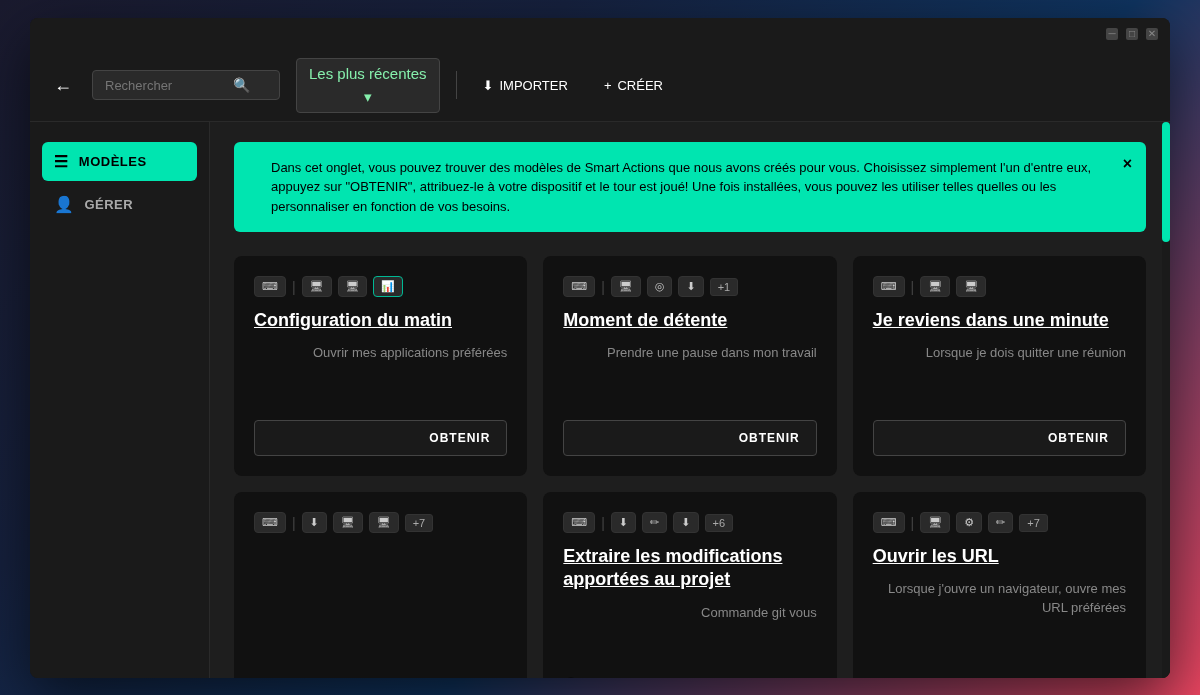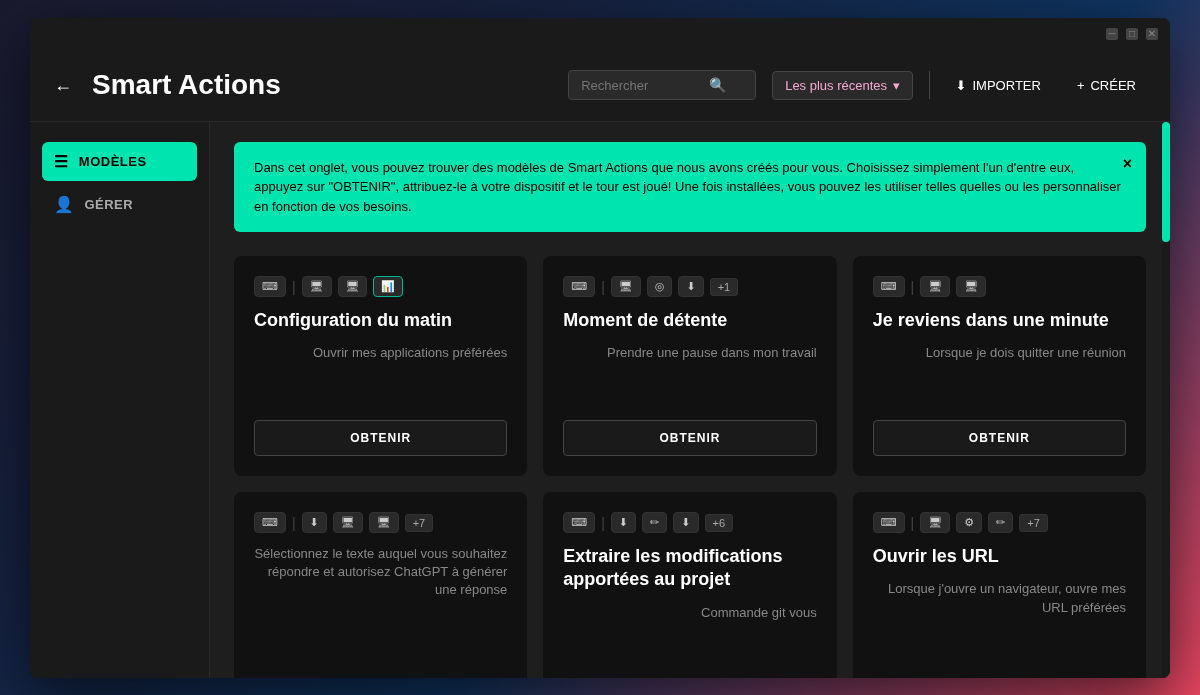--- a/index.html
+++ b/index.html
@@ -89,24 +89,25 @@
       color: #888;
       font-size: 14px;
     }
     .sort-btn {
       display: flex;
       align-items: center;
       background: #2a2a2a;
       border: 1px solid #444;
       border-radius: 4px;
       padding: 6px 12px;
-      color: #f9a8d4;
-      font-size: 13px;
+      color: #86efac;
+      font-size: 15px;
       cursor: pointer;
       gap: 6px;
+      flex-direction: column;
     }
     .divider-v {
       width: 1px;
       height: 28px;
       background: #444;
     }
     .import-btn, .create-btn {
       display: flex;
       align-items: center;
       gap: 6px;
@@ -161,21 +162,21 @@
       overflow-y: auto;
       padding: 20px 24px;
       background: #1e1e1e;
     }
     .main-content::-webkit-scrollbar { width: 8px; }
     .main-content::-webkit-scrollbar-track { background: #1a1a1a; }
     .main-content::-webkit-scrollbar-thumb { background: #444; border-radius: 4px; }
     .banner {
       background: #00e5b0;
       border-radius: 6px;
-      padding: 16px 20px;
+      padding: 16px 37px;
       color: #000;
       font-size: 13px;
       line-height: 1.5;
       margin-bottom: 24px;
       position: relative;
     }
     .banner-close {
       position: absolute;
       top: 10px;
       right: 14px;
@@ -223,39 +224,40 @@
       border-radius: 3px;
       padding: 2px 7px;
       font-size: 11px;
       color: #aaa;
     }
     .card-title {
       color: #fff;
       font-size: 18px;
       font-weight: 700;
       line-height: 1.3;
+      text-decoration: underline;
     }
     .card-desc {
       color: #888;
       font-size: 13px;
       line-height: 1.4;
       flex: 1;
       text-align: right;
     }
     .card-btn {
       background: #1a1a1a;
       border: 1px solid #444;
       border-radius: 4px;
       color: #fff;
       font-size: 12px;
       font-weight: 700;
       padding: 10px 16px;
       cursor: pointer;
       letter-spacing: 1px;
-      text-align: center;
+      text-align: right;
       margin-top: auto;
     }
     .main-wrapper {
       position: relative;
       flex: 1;
       overflow: hidden;
     }
   </style>
 </head>
 <body>
@@ -263,21 +265,20 @@
 <div class="window">
 
   <div class="titlebar">
     <div class="titlebar-btn">─</div>
     <div class="titlebar-btn">□</div>
     <div class="titlebar-btn">✕</div>
   </div>
 
   <div class="header">
     <span class="back-btn">←</span>
-    <span class="page-title">Smart Actions</span>
 
     <div class="search-box">
       <input class="search-input" type="text" placeholder="Rechercher" style="">
       <span class="search-icon-el">🔍</span>
     </div>
 
     <div class="sort-btn">
       <span>Les plus récentes</span>
       <span>▾</span>
     </div>
@@ -359,21 +360,20 @@
 
           <div class="card">
             <div class="card-icons">
               <span class="card-icon-badge">⌨</span>
               <span class="card-icon-divider">|</span>
               <span class="card-icon-badge">⬇</span>
               <span class="card-icon-badge">🖥</span>
               <span class="card-icon-badge">🖥</span>
               <span class="card-tag">+7</span>
             </div>
-            <div class="card-desc">Sélectionnez le texte auquel vous souhaitez répondre et autorisez ChatGPT à générer une réponse</div>
           </div>
 
           <div class="card">
             <div class="card-icons">
               <span class="card-icon-badge">⌨</span>
               <span class="card-icon-divider">|</span>
               <span class="card-icon-badge">⬇</span>
               <span class="card-icon-badge">✏</span>
               <span class="card-icon-badge">⬇</span>
               <span class="card-tag">+6</span>

